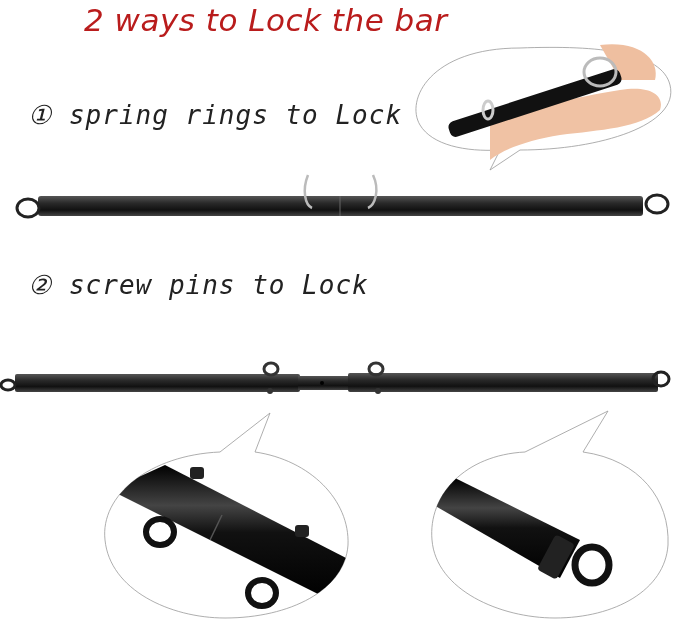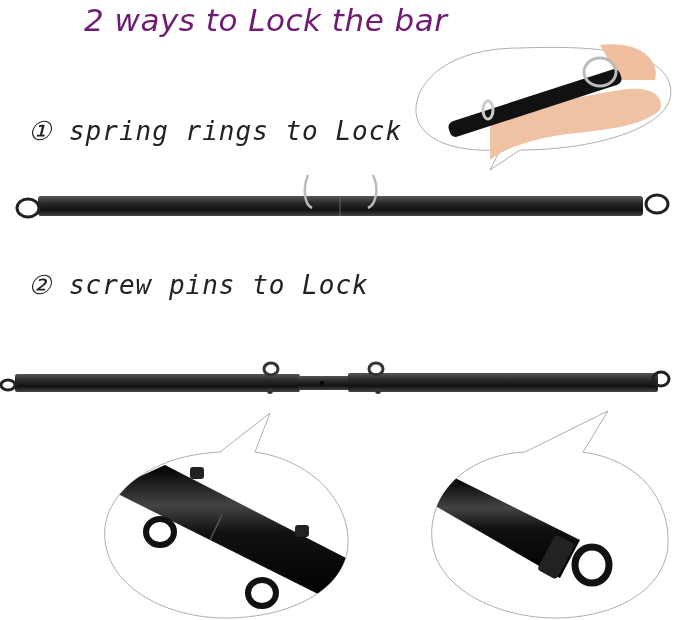--- a/index.html
+++ b/index.html
@@ -1,19 +1,19 @@
 <!DOCTYPE html>
 <html><head>
 <meta charset="utf-8">
 <style>
   html,body{margin:0;padding:0;background:#fff;}
   body{width:679px;height:620px;position:relative;overflow:hidden;font-family:"DejaVu Sans",sans-serif;}
-  .title{position:absolute;left:84px;top:2px;font-size:31px;font-style:italic;color:#701a75;letter-spacing:0.5px;font-family:"DejaVu Sans",sans-serif;}
+  .title{position:absolute;left:84px;top:2px;font-size:31px;font-style:italic;color:#b91c1c;letter-spacing:0.5px;font-family:"DejaVu Sans",sans-serif;}
   .label{position:absolute;font-family:"DejaVu Sans Mono",monospace;font-style:italic;font-size:26px;color:#222;letter-spacing:1px;}
-  .label1{left:28px;top:100px;margin-top:16px;}
+  .label1{left:28px;top:100px;}
   .label2{left:28px;top:270px;}
   svg{position:absolute;left:0;top:0;}
 </style>
 </head>
 <body>
 
 <div class="title">2 ways to Lock the bar</div>
 <div class="label label1">① spring rings to Lock</div>
 <div class="label label2">② screw pins to Lock</div>
 

